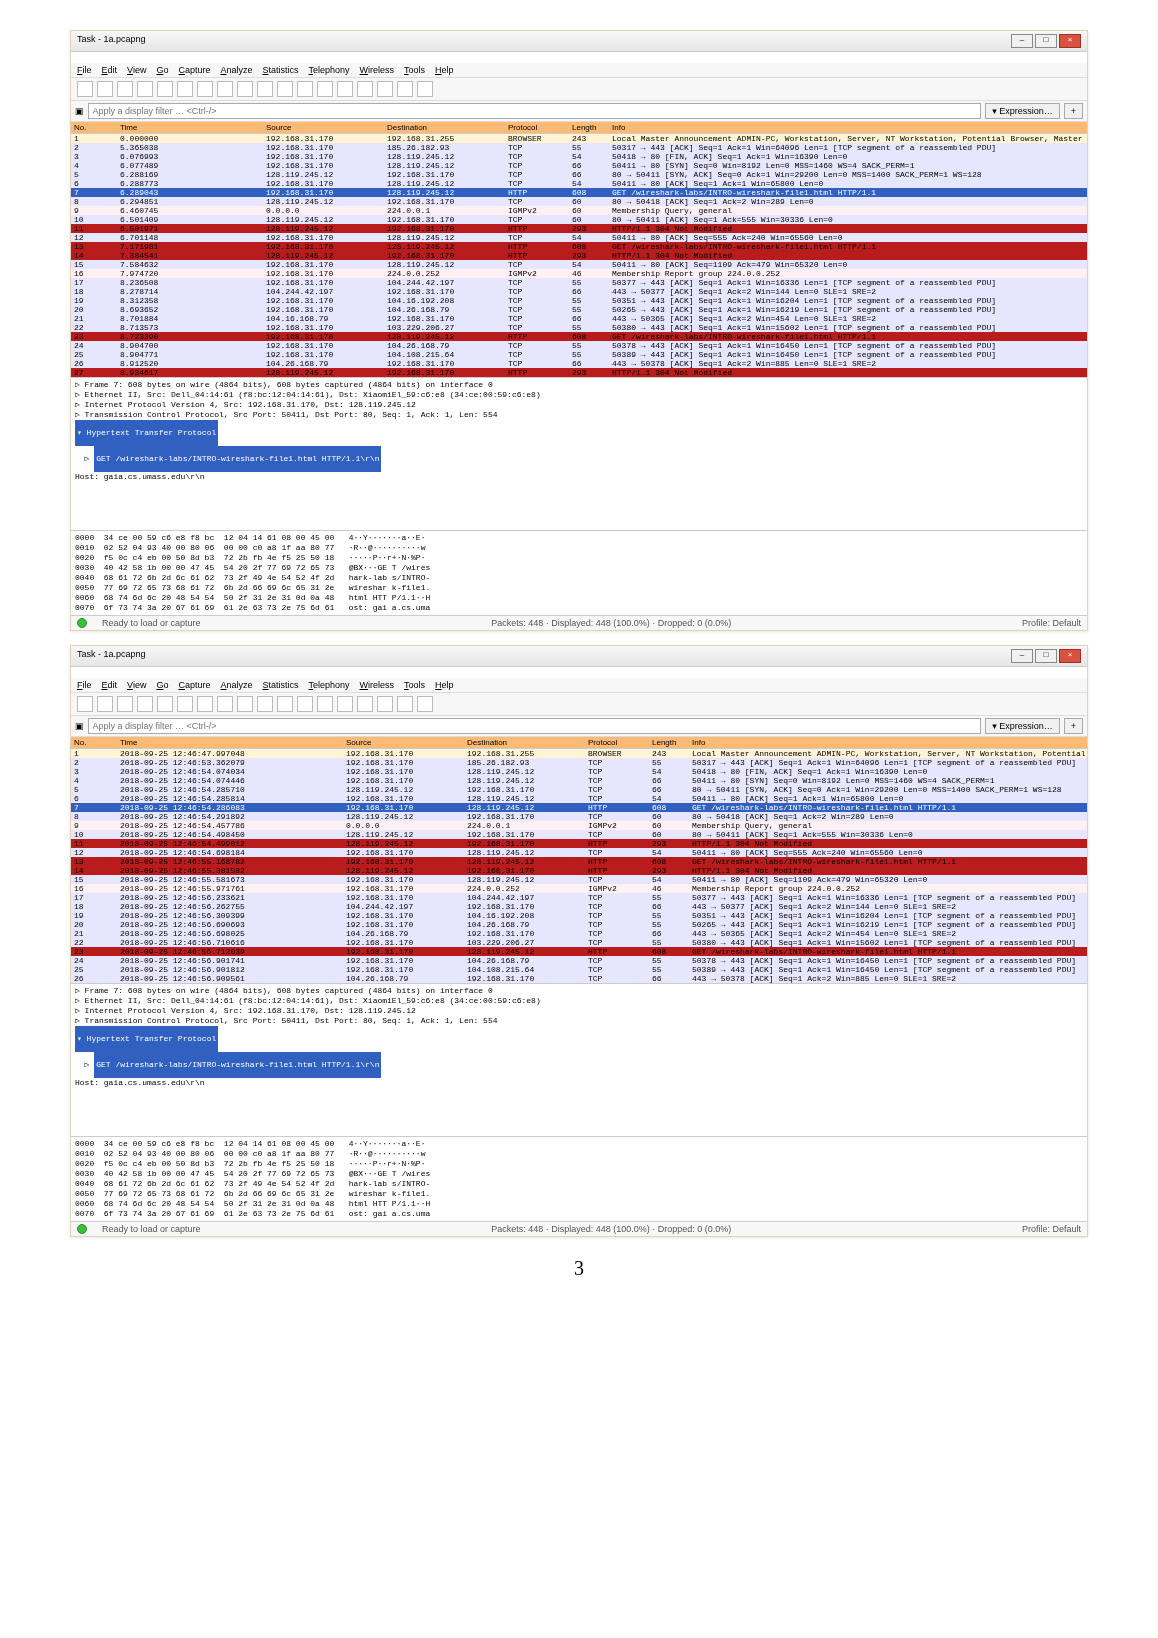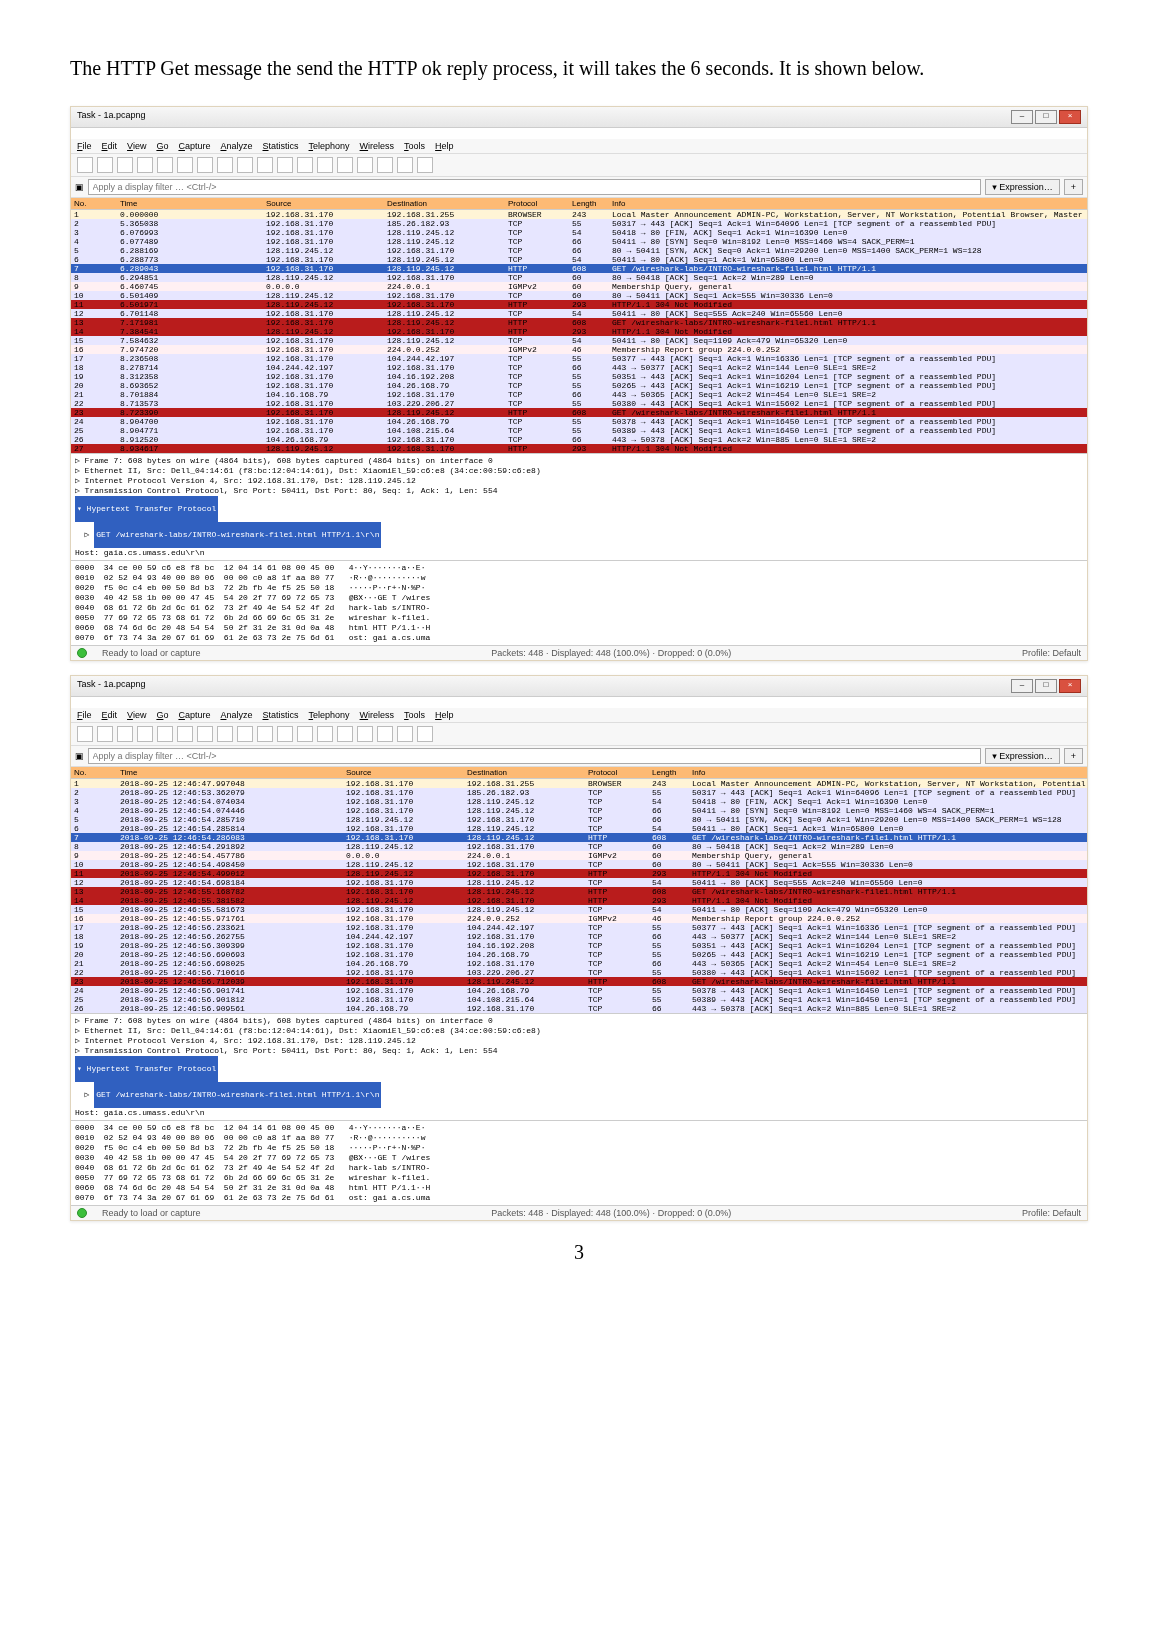--- a/index.html
+++ b/index.html
@@ -138,39 +138,39 @@
     display: inline-block;
     padding: 8px 2px;
   }
   .hexdump {
     border-top: 1px solid #ccc;
     padding: 2px 4px;
     font-family: "Courier New", monospace;
     font-size: 8px;
     line-height: 1.25;
     white-space: pre;
+    margin-top: 46px;
   }
   .statusbar {
     border-top: 1px solid #ccc;
     background: #f7f7f7;
     padding: 2px 6px;
     display: flex;
     justify-content: space-between;
     font-size: 9px;
     color: #555;
   }
   .statusbar .left { display: flex; align-items: center; gap: 15px; }
   .dot { width: 8px; height: 8px; border-radius: 50%; background: #3cbf3c; border: 1px solid #2a8f2a; display: inline-block; }
   .pagenum { text-align: center; font-size: 20px; margin-top: 20px; font-family: "Times New Roman", serif; }
 </style>
 </head>
 <body>
 
 <div class="page">
-  <p class="desc">The HTTP Get message the send the HTTP ok reply process, it will takes the 6 seconds. It is shown below.</p>
 
   <div class="shot">
     <div class="titlebar">
       <span>Task - 1a.pcapng</span>
       <div class="winbtns">
         <div class="winbtn">–</div>
         <div class="winbtn">□</div>
         <div class="winbtn close">×</div>
       </div>
     </div>

